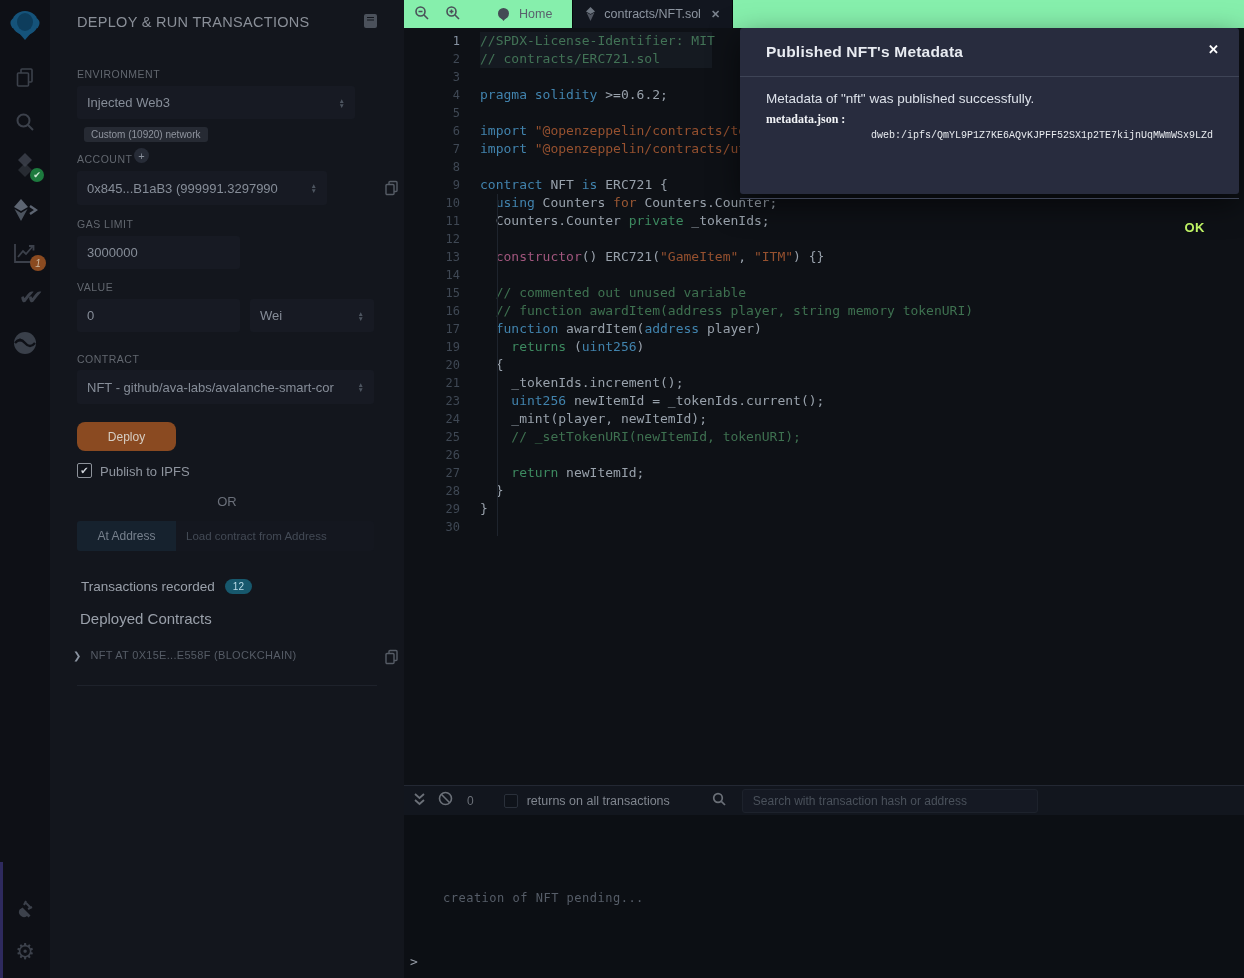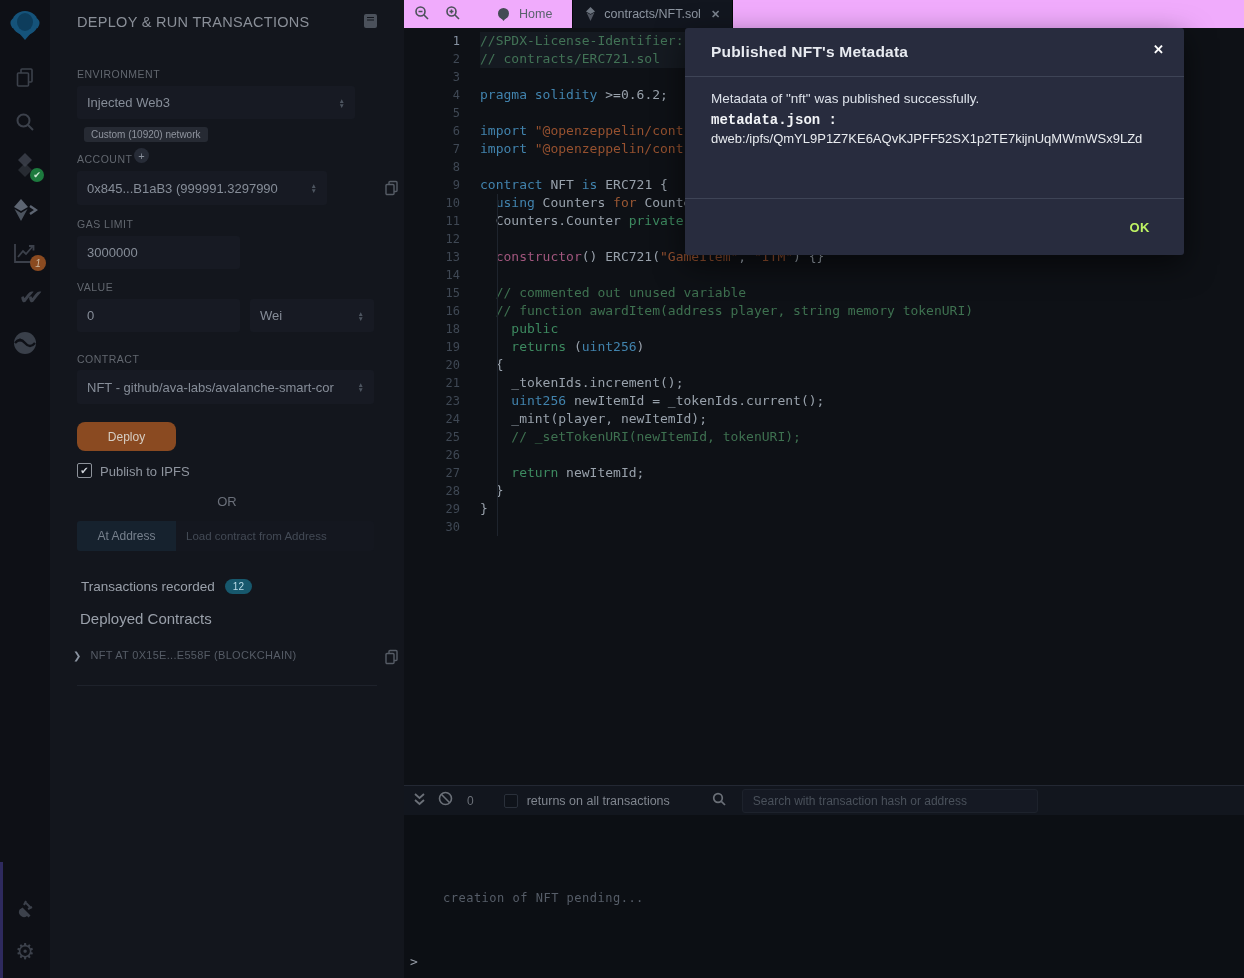--- a/index.html
+++ b/index.html
@@ -40,21 +40,21 @@
   .tx-label { font-size:13.5px; color:#9aa0aa; }
   .tx-count { margin-left:10px; background:#17586d; color:#bcdde9; font-size:10px; padding:2px 8px; border-radius:8px; }
   .dep-row { position:absolute; left:30px; top:610px; font-size:15px; color:#9aa0aa; }
   .item-row { position:absolute; left:23px; top:649px; display:flex; align-items:center; color:#565c66; }
   .item-caret { color:#8a93a0; font-size:10px; margin-right:9px; }
   .item-label { font-size:11px; letter-spacing:.3px; }
   .sp-divider { position:absolute; left:27px; top:685px; width:300px; border-top:1px solid #1e222b; }
 
   
   #main { position:absolute; left:404px; top:0; width:840px; height:978px; background:#0e1116; }
-  #tabbar { position:absolute; left:0; top:0; width:840px; height:28px; background:#f0abfc; display:flex; align-items:center; }
+  #tabbar { position:absolute; left:0; top:0; width:840px; height:28px; background:#86efac; display:flex; align-items:center; }
   .zoom-ic { color:#4a5058; margin-left:10px; }
   .tab { height:28px; display:flex; align-items:center; font-size:12.5px; color:#59626d; padding:0 12px; }
   .tab-home { margin-left:24px; }
   .tab-active { background:#12161f; color:#8d95a0; border-left:1px solid #05070a; border-right:1px solid #05070a; }
   .tab .tab-ic { margin-right:8px; display:flex; }
   .tab-close { margin-left:10px; color:#79818c; font-size:11px; font-weight:bold; }
 
   #editor { position:absolute; left:0; top:28px; width:840px; height:757px; padding-top:4px; }
   .code-line { height:18px; line-height:18px; font-family:"DejaVu Sans Mono", monospace; font-size:13px; white-space:pre; display:flex; }
   .ln { width:56px; text-align:right; color:#3f4854; font-size:12px; flex:none; }
@@ -74,30 +74,30 @@
   .term-search-ic { margin-left:42px; color:#6b7078; }
   .term-input { margin-left:16px; width:296px; height:24px; background:#151923; border:1px solid #1d222c; border-radius:3px;
     color:#868d98; font-size:12px; padding:0 10px; font-family:"Liberation Sans",sans-serif; }
   .term-input::placeholder { color:#4a515b; }
   #termlog { position:absolute; left:0; top:815px; width:840px; height:163px; background:#0c0f14;
     font-family:"DejaVu Sans Mono", monospace; }
   .log-pending { position:absolute; left:39px; top:76px; font-size:12px; color:#565d68; letter-spacing:.5px; }
   .log-prompt { position:absolute; left:6px; top:139px; font-size:13px; color:#959ca6; }
 
   
-  #modal { position:absolute; left:685px; top:28px; width:499px; height:227px; background:#282c3e;
+  #modal { position:absolute; left:740px; top:28px; width:499px; height:166px; background:#282c3e;
     border-radius:3px; box-shadow:0 10px 30px rgba(0,0,0,.55); color:#dce1e9; }
   .modal-header { position:absolute; left:0; top:0; width:100%; height:49px; border-bottom:1px solid #3e4456;
     display:flex; align-items:center; }
   .modal-title { margin-left:26px; font-size:15.5px; font-weight:600; color:#e8ebf1; letter-spacing:.2px; }
   .modal-close { position:absolute; right:20px; top:14px; color:#ffffff; font-size:13px; font-weight:bold; cursor:default; }
   .modal-body { position:absolute; left:26px; top:63px; right:26px; }
   .modal-msg { font-size:13.5px; color:#dce1e9; }
-  .modal-file { margin-top:6px; font-family:Liberation Mono, monospace; font-weight:bold; font-size:14px; color:#f2f4f7; }
-  .modal-uri { margin-top:3px; font-family:Liberation Sans, sans-serif; font-size:13px; color:#e8ebef; }
+  .modal-file { margin-top:6px; font-family:Liberation Serif, serif; font-weight:bold; font-size:12px; color:#f2f4f7; }
+  .modal-uri { margin-top:3px; font-family:Liberation Mono, monospace; font-size:10px; color:#e8ebef;text-align:right; }
   .modal-footer { position:absolute; left:0; top:170px; width:100%; height:57px; border-top:1px solid #3e4456;
     display:flex; align-items:center; justify-content:flex-end; }
   .modal-ok { margin-right:34px; background:transparent; border:none; color:#bef264; font-size:13px; font-weight:bold;
     letter-spacing:.5px; font-family:"Liberation Sans",sans-serif; }
 </style>
 </head>
 <body>
 
 <div id="iconbar">
   <div class="ibar-item" style="top:7px;height:36px;">
@@ -309,21 +309,21 @@
         <div class="code-line"><span class="ln">7</span><span class="lc"><span class="tok-kw">import</span><span class="tok-txt"> </span><span class="tok-str">"@openzeppelin/contracts/utils/Counters.sol"</span><span class="tok-txt">;</span></span></div>
         <div class="code-line"><span class="ln">8</span><span class="lc"></span></div>
         <div class="code-line"><span class="ln">9</span><span class="lc"><span class="tok-kw">contract</span><span class="tok-txt"> NFT </span><span class="tok-kw">is</span><span class="tok-txt"> ERC721 {</span></span></div>
         <div class="code-line"><span class="ln">10</span><span class="lc"><span class="tok-txt">  </span><span class="tok-kw">using</span><span class="tok-txt"> Counters </span><span class="tok-kwo">for</span><span class="tok-txt"> Counters.Counter;</span></span></div>
         <div class="code-line"><span class="ln">11</span><span class="lc"><span class="tok-txt">  Counters.Counter </span><span class="tok-kw2">private</span><span class="tok-txt"> _tokenIds;</span></span></div>
         <div class="code-line"><span class="ln">12</span><span class="lc"></span></div>
         <div class="code-line"><span class="ln">13</span><span class="lc"><span class="tok-txt">  </span><span class="tok-kw3">constructor</span><span class="tok-txt">() ERC721(</span><span class="tok-str">"GameItem"</span><span class="tok-txt">, </span><span class="tok-str">"ITM"</span><span class="tok-txt">) {}</span></span></div>
         <div class="code-line"><span class="ln">14</span><span class="lc"></span></div>
         <div class="code-line"><span class="ln">15</span><span class="lc"><span class="tok-comment">  // commented out unused variable</span></span></div>
         <div class="code-line"><span class="ln">16</span><span class="lc"><span class="tok-comment">  // function awardItem(address player, string memory tokenURI)</span></span></div>
-        <div class="code-line"><span class="ln">18</span><span class="lc"><span class="tok-kw2">    public</span></span></div>
+        <div class="code-line"><span class="ln">17</span><span class="lc"><span class="tok-txt">  </span><span class="tok-kw">function</span><span class="tok-txt"> awardItem(</span><span class="tok-kw">address</span><span class="tok-txt"> player)</span></span></div>
         <div class="code-line"><span class="ln">19</span><span class="lc"><span class="tok-txt">    </span><span class="tok-kw2">returns</span><span class="tok-txt"> (</span><span class="tok-kw">uint256</span><span class="tok-txt">)</span></span></div>
         <div class="code-line"><span class="ln">20</span><span class="lc"><span class="tok-txt">  {</span></span></div>
         <div class="code-line"><span class="ln">21</span><span class="lc"><span class="tok-txt">    _tokenIds.increment();</span></span></div>
         <div class="code-line"><span class="ln">23</span><span class="lc"><span class="tok-txt">    </span><span class="tok-kw">uint256</span><span class="tok-txt"> newItemId = _tokenIds.current();</span></span></div>
         <div class="code-line"><span class="ln">24</span><span class="lc"><span class="tok-txt">    _mint(player, newItemId);</span></span></div>
         <div class="code-line"><span class="ln">25</span><span class="lc"><span class="tok-comment">    // _setTokenURI(newItemId, tokenURI);</span></span></div>
         <div class="code-line"><span class="ln">26</span><span class="lc"></span></div>
         <div class="code-line"><span class="ln">27</span><span class="lc"><span class="tok-txt">    </span><span class="tok-kw2">return</span><span class="tok-txt"> newItemId;</span></span></div>
         <div class="code-line"><span class="ln">28</span><span class="lc"><span class="tok-txt">  }</span></span></div>
         <div class="code-line"><span class="ln">29</span><span class="lc"><span class="tok-txt">}</span></span></div>

